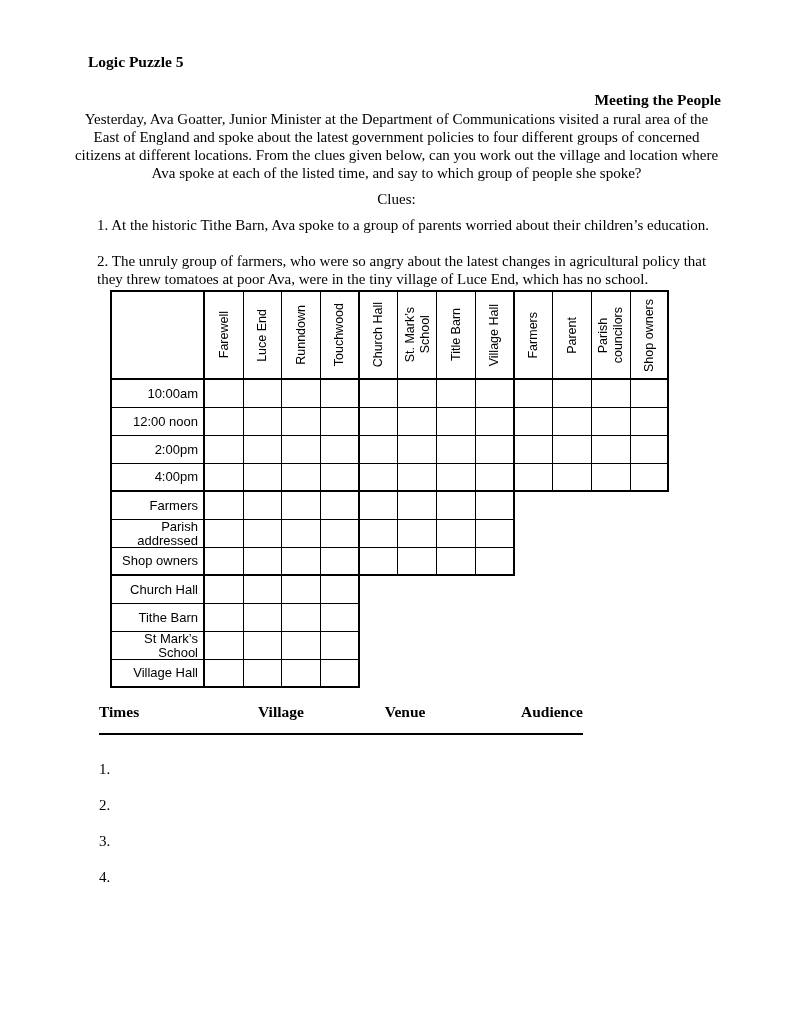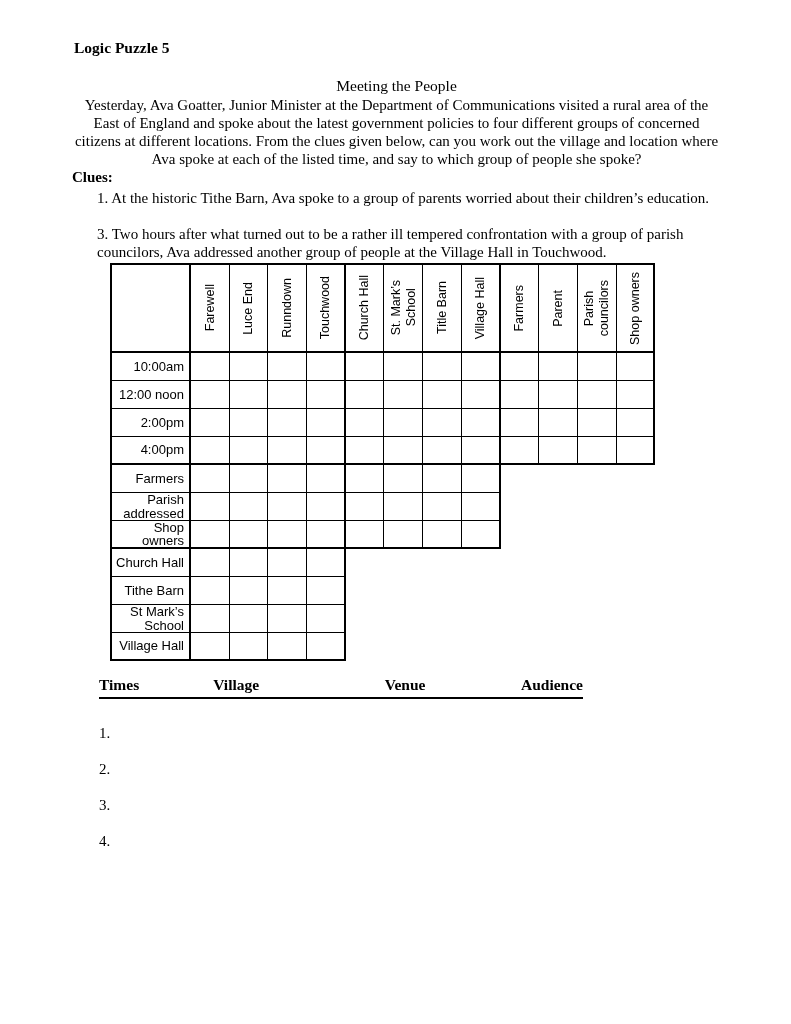--- a/index.html
+++ b/index.html
@@ -1,63 +1,63 @@
 <!DOCTYPE html>
 <html><head>
 <meta charset="utf-8">
 <style>
   html,body{margin:0;padding:0;background:#ffffff;}
   body{width:791px;height:1024px;color:#000;font-family:"Liberation Serif",serif;font-size:15px;overflow:hidden;}
   .page{padding:36px 70px 0 72px;}
 
-  .doc-title{font-weight:bold;font-size:15.5px;margin:2px;line-height:19px;}
-  .doc-subtitle{font-weight:normal;font-size:15.5px;text-align:center;margin:19px 0 0 0;line-height:19px;}
+  .doc-title{font-weight:bold;font-size:15.5px;margin:16px;line-height:19px;}
+  .doc-subtitle{font-weight:bold;font-size:15.5px;text-align:right;margin:19px 0 0 0;line-height:19px;}
   .intro{margin:1px 0 0 0;text-align:center;line-height:18px;}
-  .clues-label{font-weight:bold;margin:0;line-height:18px;}
+  .clues-label{font-weight:normal;margin:8px;line-height:18px;text-align:center;}
   .clues .clue{margin:18px 0 0 25px;line-height:18px;}
   .clues .clue:first-child{margin-top:3px;}
 
   
   .lgrid{width:max-content;margin:2px 0 0 38px;border-top:2px solid #000;border-left:2px solid #000;
          font-family:"Liberation Sans",sans-serif;}
   .lg-row{display:flex;height:28px;}
   .lg-row.lg-header-row{height:88px;}
   .lg-cell{box-sizing:border-box;flex:0 0 auto;width:38.7px;display:flex;align-items:center;justify-content:center;
            border-right:1px solid #000;border-bottom:1px solid #000;background:#fff;}
-  .lg-cell.lg-label{width:79px;justify-content:flex-end;text-align:right;padding-right:5px;
+  .lg-cell.lg-label{width:93px;justify-content:flex-end;text-align:right;padding-right:5px;
                     font-size:13px;line-height:13.5px;white-space:pre-line;}
   .br2{border-right-width:2px !important;}
   .bb2{border-bottom-width:2px !important;}
   .vtext{writing-mode:vertical-rl;transform:rotate(180deg);white-space:pre-line;
          font-size:12.5px;line-height:14.5px;text-align:center;}
 
   
   .ans-header{display:flex;width:484px;margin:15px 0 0 27px;border-bottom:2.5px solid #000;
-              padding-bottom:3px;font-weight:bold;font-size:15.5px;}
+              padding-bottom:12px;font-weight:bold;font-size:15.5px;}
   .ans-header .ah0{width:124px;}
-  .ans-header .ah1{width:147px;}
+  .ans-header .ah1{width:147px;text-align:center;}
   .ans-header .ah2{width:148px;margin-left:36px;}
   .ans-header .ah3{flex:1;}
   .ans-num{margin:0 0 0 27px;line-height:15px;}
   .ans-num.first{margin-top:27px;}
   .ans-num + .ans-num{margin-top:21px;}
 </style>
 </head>
 <body>
 
 <div class="page">
 
   <p class="doc-title">Logic Puzzle 5</p>
   <p class="doc-subtitle">Meeting the People</p>
   <p class="intro">Yesterday, Ava Goatter, Junior Minister at the Department of Communications visited a rural area of the East of England and spoke about the latest government policies to four different groups of concerned citizens at different locations. From the clues given below, can you work out the village and location where Ava spoke at each of the listed time, and say to which group of people she spoke?</p>
   <p class="clues-label">Clues:</p>
 
   <div class="clues">
     <p class="clue">1. At the historic Tithe Barn, Ava spoke to a group of parents worried about their children’s education.</p>
-    <p class="clue">3. Two hours after what turned out to be a rather ill tempered confrontation with a group of parish councilors, Ava addressed another group of people at the Village Hall in Touchwood.</p>
+    <p class="clue">2. The unruly group of farmers, who were so angry about the latest changes in agricultural policy that they threw tomatoes at poor Ava, were in the tiny village of Luce End, which has no school.</p>
   </div>
 
   <div class="lgrid">
       <div class="lg-row lg-header-row">
         <div class="lg-cell lg-label br2 bb2"></div>
         <div class="lg-cell bb2">
           <div class="vtext">Farewell</div>
         </div>
         <div class="lg-cell bb2">
           <div class="vtext">Luce End</div>

